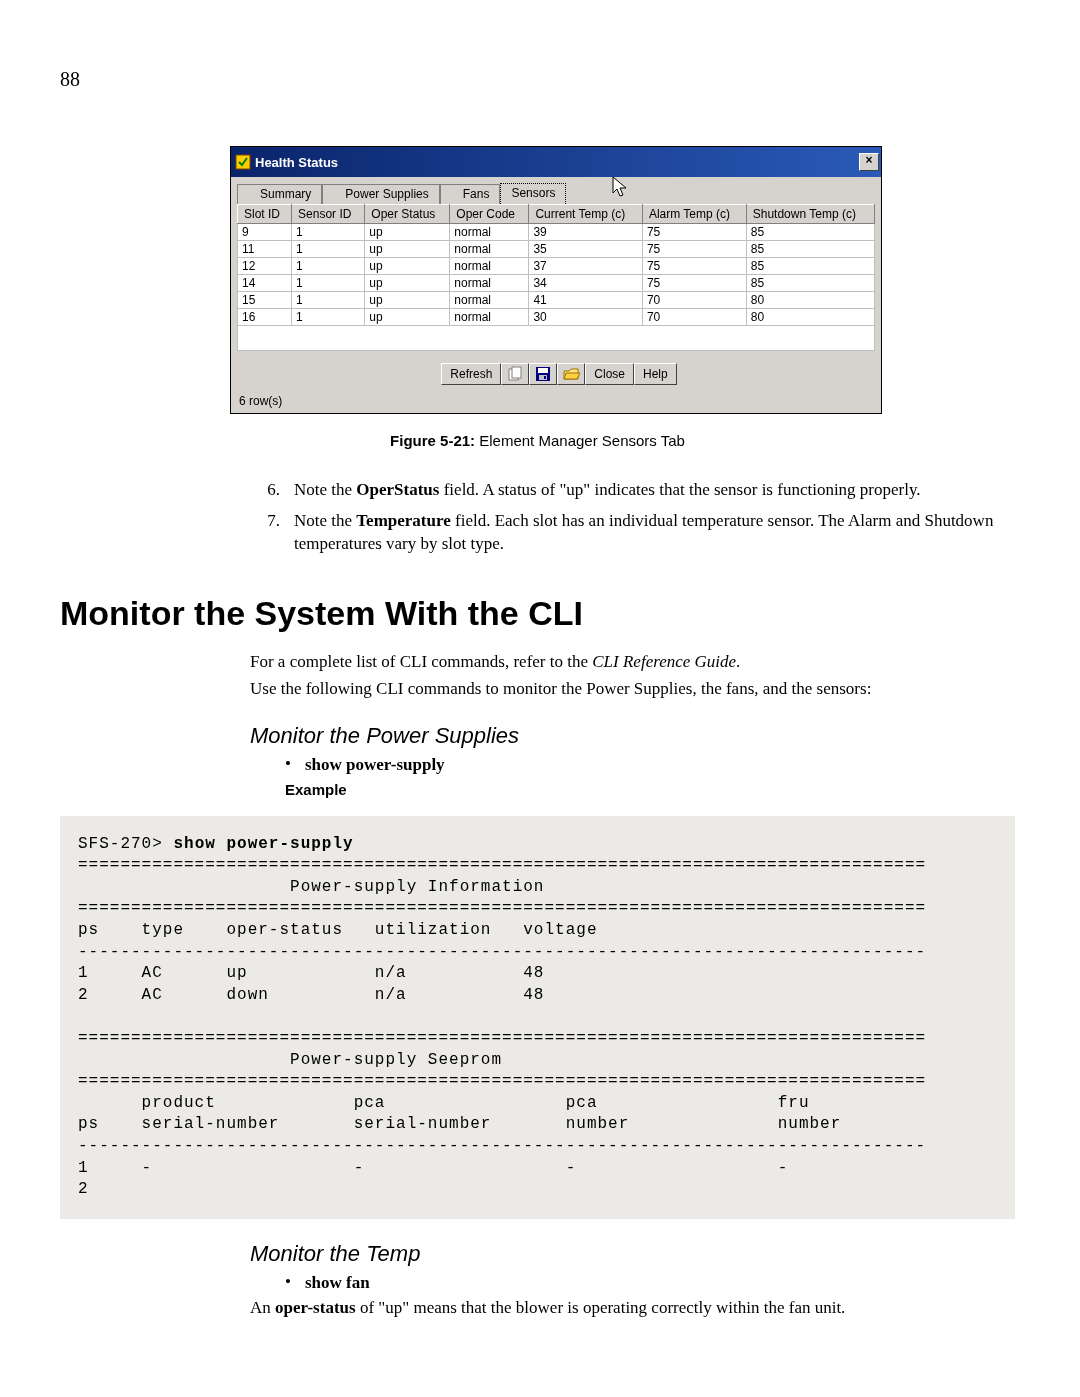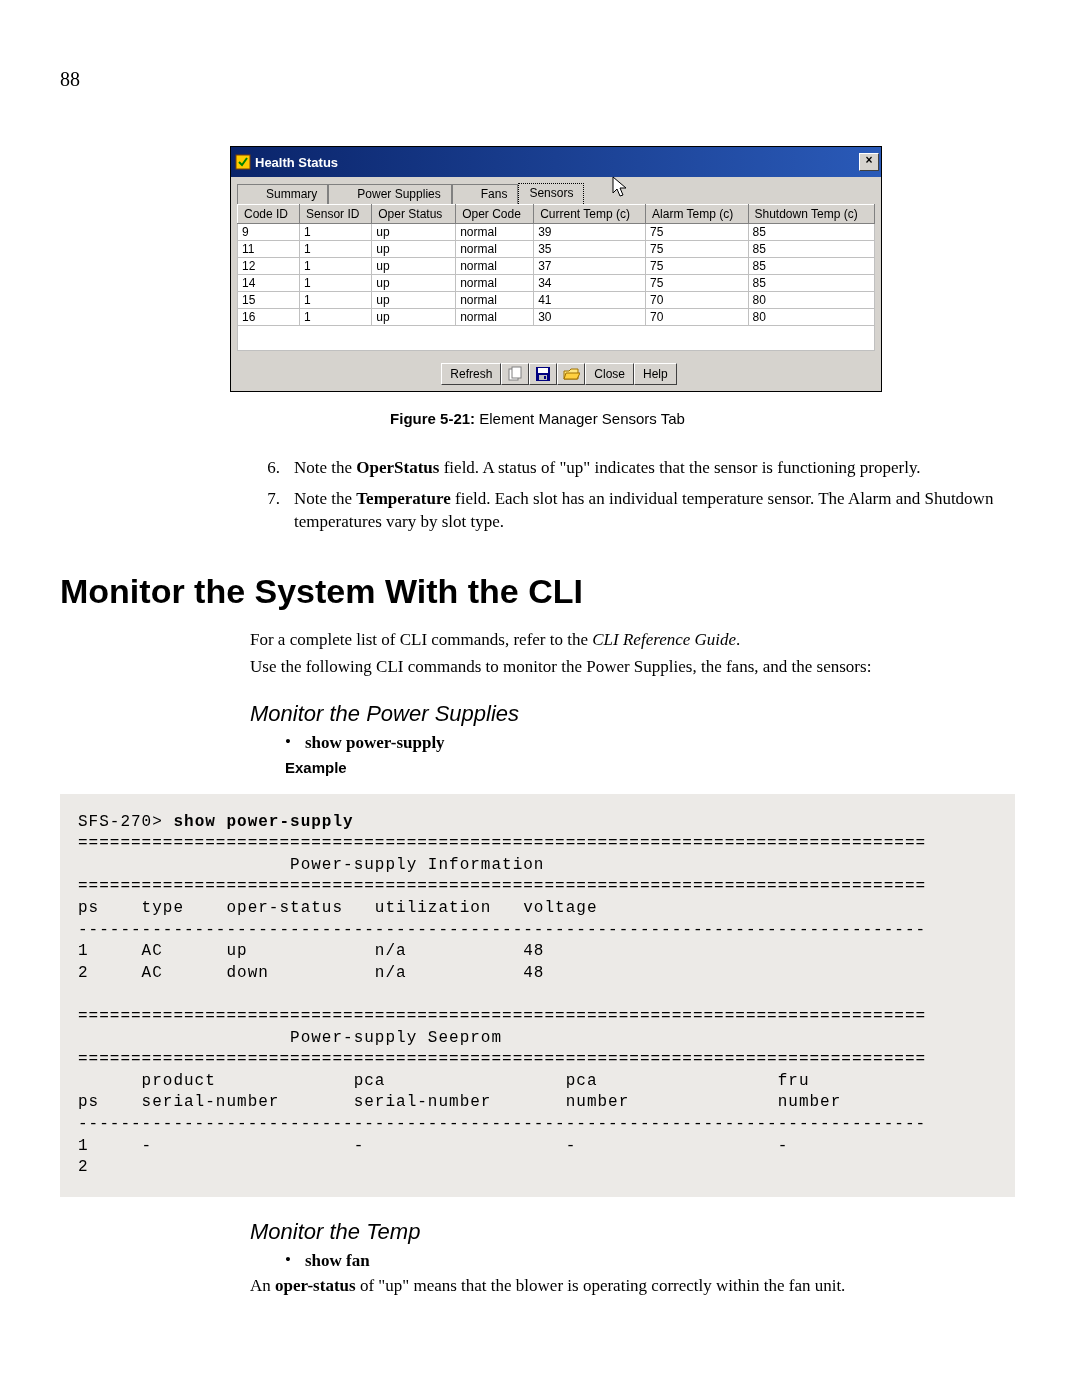--- a/index.html
+++ b/index.html
@@ -63,21 +63,21 @@
     cursor: pointer;
   }
   .hs-tabs {
     display: flex;
     align-items: flex-end;
     padding: 6px 6px 0 6px;
     gap: 0;
     position: relative;
   }
   .hs-tab {
-    padding: 2px 10px 3px 28px;
+    padding: 2px 10px 3px 22px;
     border: 1px solid #808080;
     border-bottom: none;
     background: #d6d3ce;
     font-size: 12px;
     cursor: pointer;
     position: relative;
   }
   .hs-tab.active {
     border: 1px dotted #000;
     padding: 2px 10px 3px 10px;
@@ -256,21 +256,21 @@
       <span class="cursor-icon">
         <svg viewBox="0 0 20 24">
             <path d="M2 2 L2 18 L6 14 L9 21 L12 20 L9 13 L15 13 Z" fill="#fff" stroke="#000" stroke-width="1"></path>
           </svg>
       </span>
     </div>
 
     <table class="hs-table">
       <thead>
         <tr>
-          <th>Code ID</th>
+          <th>Slot ID</th>
           <th>Sensor ID</th>
           <th>Oper Status</th>
           <th>Oper Code</th>
           <th>Current Temp (c)</th>
           <th>Alarm Temp (c)</th>
           <th>Shutdown Temp (c)</th>
         </tr>
       </thead>
       <tbody id="sensor-rows">
           <tr>
@@ -354,20 +354,21 @@
       <button class="win-btn icon-btn">
         <svg viewBox="0 0 18 16">
             <path d="M2 5 L7 5 L9 3 L16 3 L16 13 L2 13 Z" fill="#ffe680" stroke="#a07000"></path>
             <path d="M4 7 L18 7 L15 13 L2 13 Z" fill="#ffd040" stroke="#a07000"></path>
           </svg>
       </button>
       <button class="win-btn">Close</button>
       <button class="win-btn">Help</button>
     </div>
 
+    <div class="hs-status">6 row(s)</div>
   </div>
 
   <div class="figure-caption">
     <span class="fig-label">Figure 5-21:</span><span> Element Manager Sensors Tab</span>
   </div>
 
   <div class="ol-block">
     <div class="ol-item">
       <span class="num">6.</span>
       <span class="txt">

